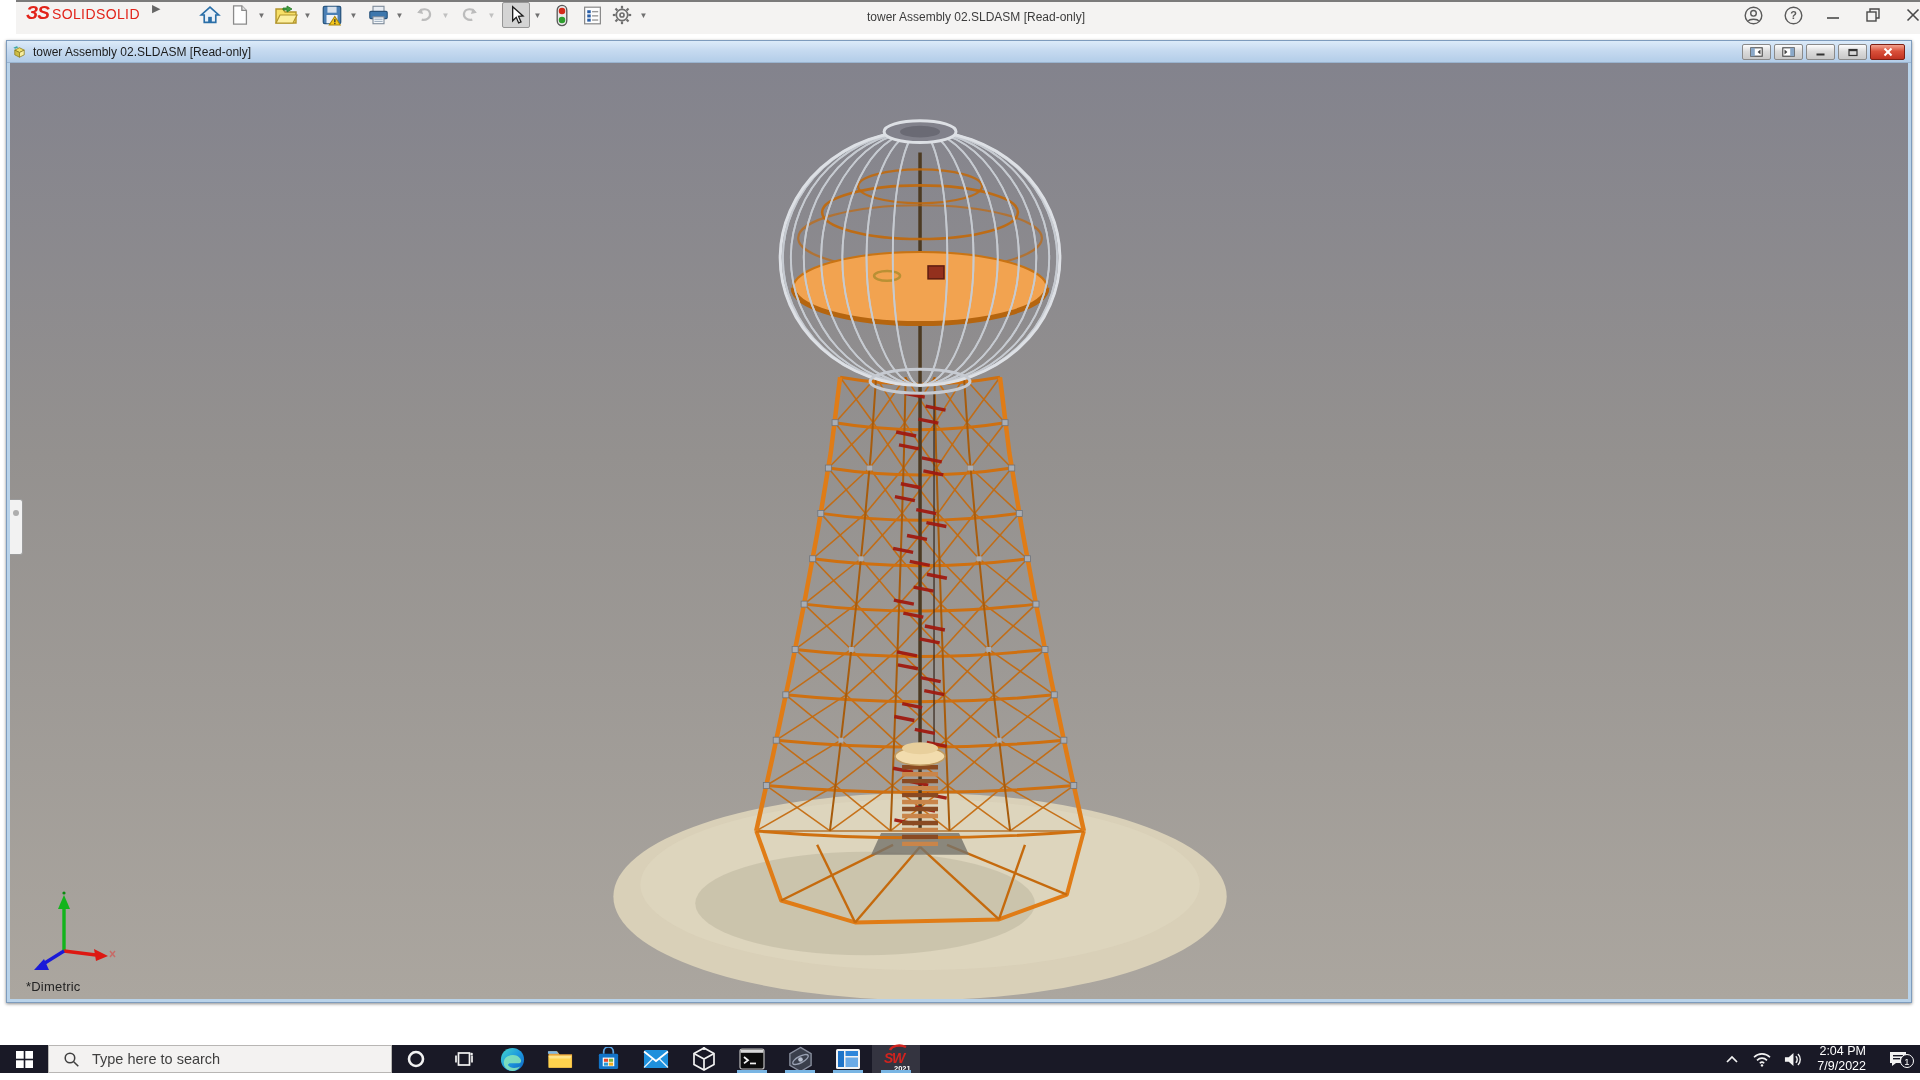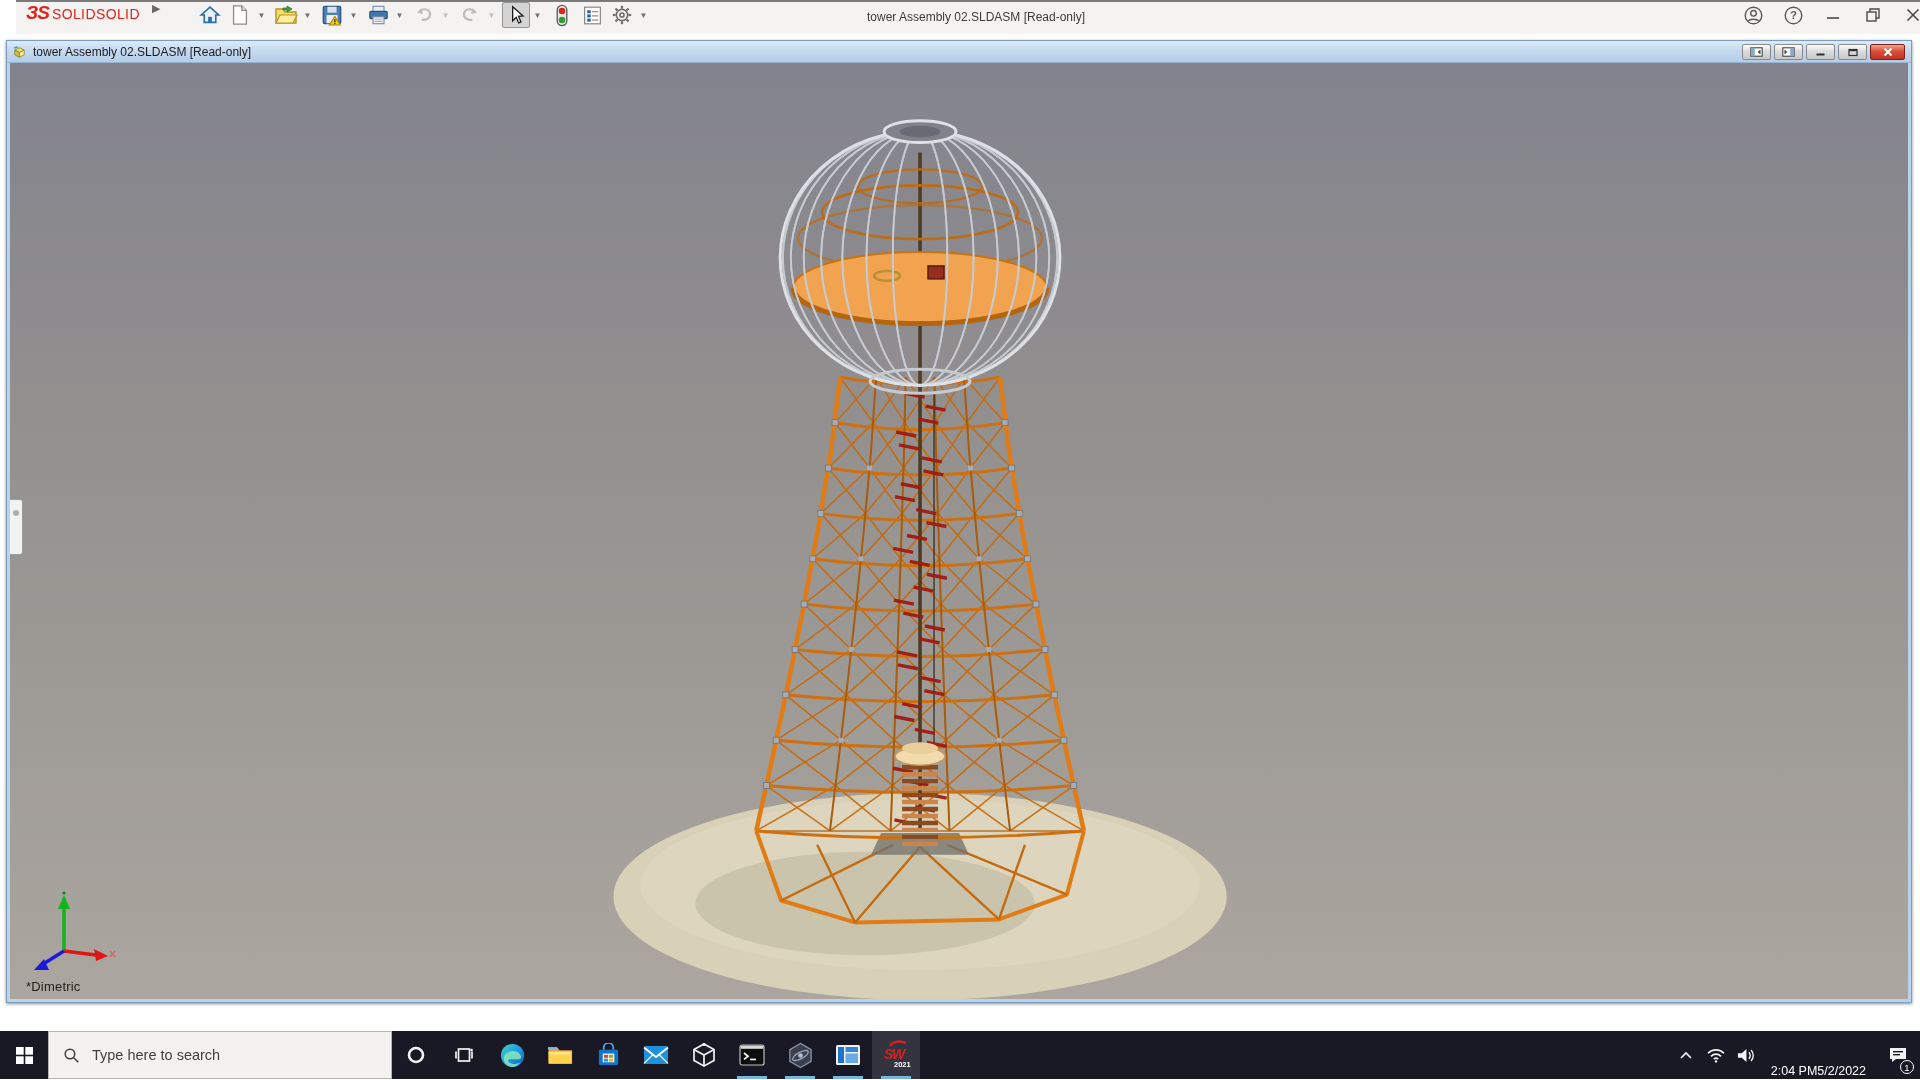--- a/index.html
+++ b/index.html
@@ -32,31 +32,31 @@
   .viewport{position:absolute;left:3px;right:3px;top:22px;bottom:3px;overflow:hidden}
   .viewport svg.model{position:absolute;left:0;top:0;width:100%;height:100%}
 
   .collapse-tab{position:absolute;left:0;top:436px;width:13px;height:56px;background:#f2f2f2;border:1px solid #9b9b9b;border-left:none;border-radius:0 3px 3px 0;display:flex;align-items:flex-start;justify-content:center;padding-top:10px}
   .collapse-tab .dot{width:6px;height:6px;border-radius:50%;background:#aeaeae}
 
   .triad{position:absolute;left:14px;bottom:24px;width:92px;height:84px}
   .viewlabel{position:absolute;left:16px;bottom:5px;font-size:13px;font-weight:400;color:#232323;letter-spacing:.2px}
 
   
-  .taskbar{position:absolute;left:0;bottom:1px;width:1920px;height:48px;background:#191926;display:flex;align-items:stretch;color:#fff}
+  .taskbar{position:absolute;left:0;bottom:7px;width:1920px;height:28px;background:#191926;display:flex;align-items:stretch;color:#fff}
   .tb-btn{width:48px;display:flex;align-items:center;justify-content:center;position:relative}
   .searchbox{width:344px;margin:0;background:#f3f2f1;border:1px solid #b8b6b4;display:flex;align-items:center;padding-left:14px;gap:12px}
   .searchbox span{font-size:14.5px;color:#3f3f3f}
   .app{width:48px;display:flex;align-items:center;justify-content:center;position:relative}
   .app.active{background:rgba(255,255,255,.12)}
   .app .indicator{position:absolute;left:9px;right:9px;bottom:0;height:3px;background:#79b5e3}
   .swtile{position:relative;width:30px;height:30px;display:flex;align-items:center;justify-content:center}
   .tray{margin-left:auto;display:flex;align-items:stretch}
   .tray .tb-btn{width:30px}
-  .clock{display:flex;justify-content:center;align-items:flex-end;padding:0 10px;font-size:12.5px;line-height:15px}
+  .clock{display:flex;flex-direction:column;justify-content:center;align-items:flex-end;padding:0 10px;font-size:12.5px;line-height:15px}
   .notif{width:44px;display:flex;align-items:center;justify-content:center;position:relative}
   .badge{position:absolute;right:6px;bottom:5px;width:14px;height:14px;border-radius:50%;background:#191926;border:1px solid #fff;color:#fff;font-size:9.5px;display:flex;align-items:center;justify-content:center}
 </style>
 </head>
 <body>
 
 <div class="titlebar">
   <div class="logo">
     <span class="mark">ЗS</span>
     <span class="b">SOLID</span>
@@ -629,21 +629,21 @@
         </svg>
     </div>
     <div class="tb-btn">
       <svg width="19" height="17" viewBox="0 0 20 18">
           <path d="M2 6.5h4L11 2v14L6 11.5H2z" fill="#f2f2f2"></path>
           <path d="M13.5 5.5c2 2 2 5 0 7M15.8 3.3c3.2 3.2 3.2 8.2 0 11.4" fill="none" stroke="#f2f2f2" stroke-width="1.5"></path>
         </svg>
     </div>
     <div class="clock">
       <span>2:04 PM</span>
-      <span>5/2/2022</span>
+      <span>7/9/2022</span>
     </div>
     <div class="notif">
       <svg width="20" height="18" viewBox="0 0 20 18">
           <path d="M2 2h16v11H8l-4 3v-3H2z" fill="#f2f2f2"></path>
           <rect x="5" y="5" width="10" height="1.4" fill="#191926"></rect>
           <rect x="5" y="8" width="7" height="1.4" fill="#191926"></rect>
         </svg>
       <div class="badge">1</div>
     </div>
   </div>

